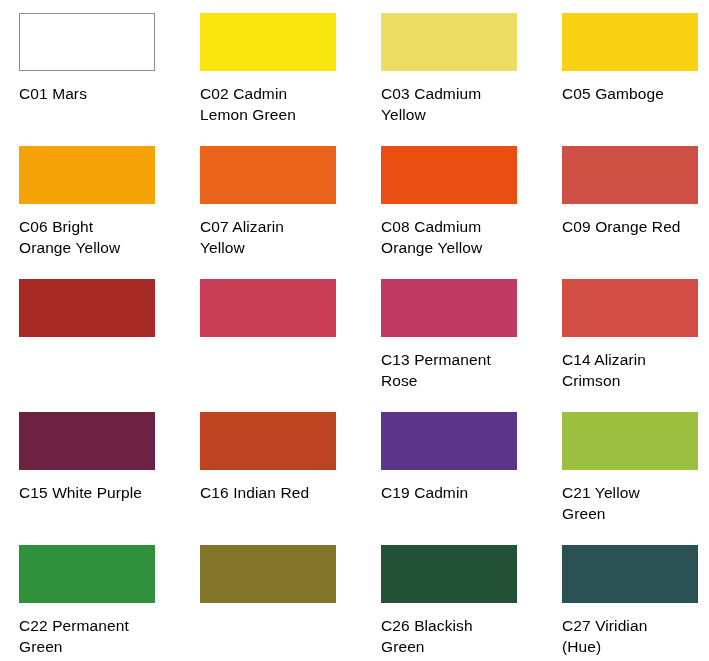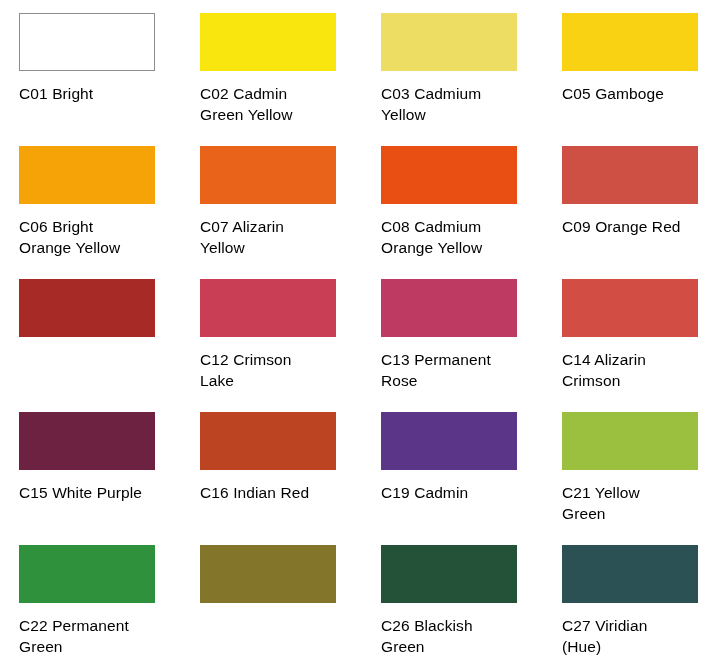--- a/index.html
+++ b/index.html
@@ -59,27 +59,27 @@
   }
 </style>
 </head>
 <body>
 
 <div id="swatch-chart">
   <div class="swatch-grid">
 
     <div class="swatch-cell">
       <div class="swatch-chip bordered" style="background-color: rgb(255, 255, 255);"></div>
-      <div class="swatch-label">C01 Bright</div>
+      <div class="swatch-label">C01 Mars</div>
     </div>
 
     <div class="swatch-cell">
       <div class="swatch-chip" style="background-color: rgb(250, 230, 15);"></div>
       <div class="swatch-label">C02 Cadmin
-Green  Yellow</div>
+Lemon  Green</div>
     </div>
 
     <div class="swatch-cell">
       <div class="swatch-chip" style="background-color: rgb(237, 222, 99);"></div>
       <div class="swatch-label">C03 Cadmium
 Yellow</div>
     </div>
 
     <div class="swatch-cell">
       <div class="swatch-chip" style="background-color: rgb(249, 210, 20);"></div>
@@ -108,22 +108,20 @@
       <div class="swatch-chip" style="background-color: rgb(206, 80, 68);"></div>
       <div class="swatch-label">C09 Orange Red</div>
     </div>
 
     <div class="swatch-cell">
       <div class="swatch-chip" style="background-color: rgb(167, 42, 38);"></div>
     </div>
 
     <div class="swatch-cell">
       <div class="swatch-chip" style="background-color: rgb(201, 62, 84);"></div>
-      <div class="swatch-label">C12 Crimson
-Lake</div>
     </div>
 
     <div class="swatch-cell">
       <div class="swatch-chip" style="background-color: rgb(190, 58, 99);"></div>
       <div class="swatch-label">C13 Permanent
 Rose</div>
     </div>
 
     <div class="swatch-cell">
       <div class="swatch-chip" style="background-color: rgb(210, 78, 68);"></div>

